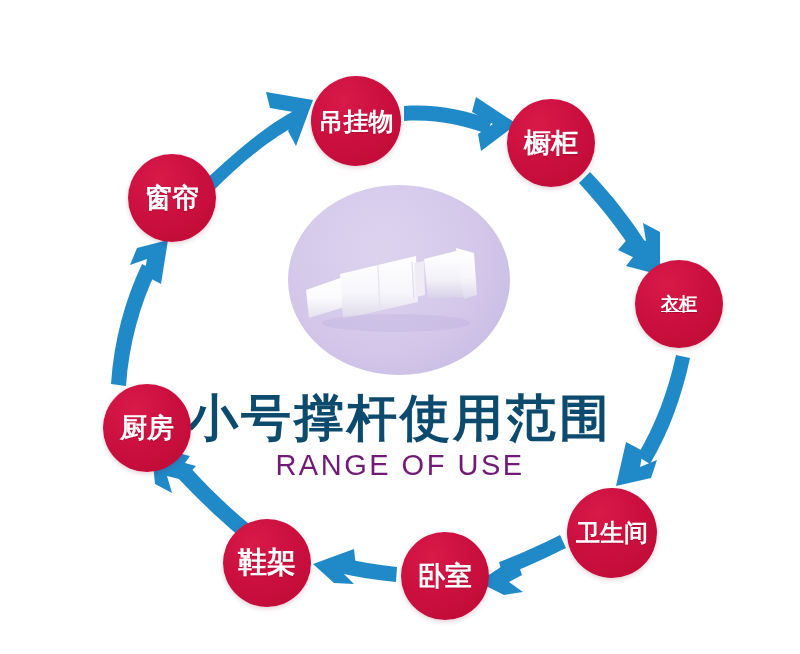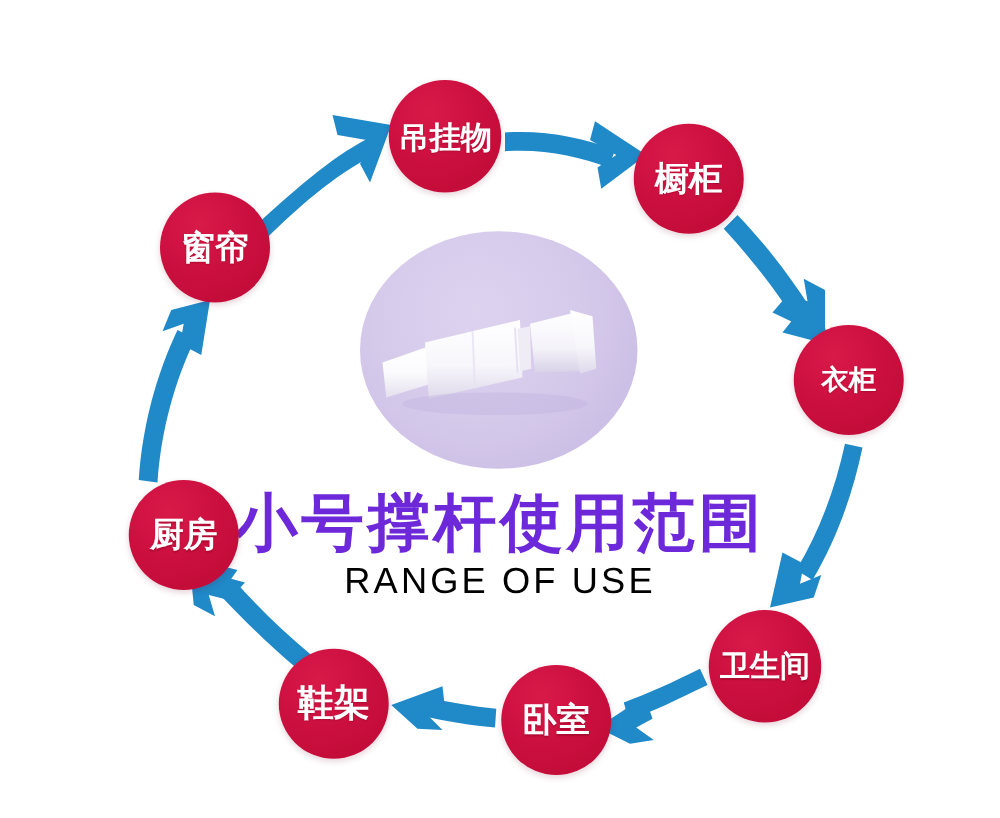--- a/index.html
+++ b/index.html
@@ -44,29 +44,29 @@
   .caption {
     position: absolute;
     left: 150px;
     top: 392px;
     width: 500px;
     text-align: center;
   }
   .caption-cn {
     font-size: 50px;
     font-weight: bold;
-    color: #6d28d9;
+    color: #0c4a6e;
     letter-spacing: 3px;
     line-height: 1.04;
     white-space: nowrap;
   }
   .caption-en {
     margin-top: 5px;
     font-size: 29px;
-    color: #000000;
+    color: #701a75;
     letter-spacing: 2.5px;
     white-space: nowrap;
   }
   
   .bubble {
     position: absolute;
     border-radius: 50%;
     background: radial-gradient(circle at 36% 28%, #d81a49 0%, #cc103f 42%, #c30c39 78%, #b70935 100%);
     color: #ffffff;
     font-weight: bold;
@@ -164,27 +164,27 @@
       <ellipse cx="108" cy="138" rx="74" ry="9" fill="#bdb0dc" opacity="0.35"></ellipse>
     </svg>
   </div>
 
   <div class="caption">
     <div class="caption-cn">小号撑杆使用范围</div>
     <div class="caption-en">RANGE OF USE</div>
   </div>
 
   <div id="bubble-host">
-      <div class="bubble" style="left: 311px; top: 64px; width: 90px; height: 90px; font-size: 25px;">
+      <div class="bubble" style="left: 311px; top: 76px; width: 90px; height: 90px; font-size: 25px;">
         <span class="lbl">吊挂物</span>
       </div>
       <div class="bubble" style="left: 507px; top: 99px; width: 88px; height: 88px; font-size: 27px; justify-content: center;">
         <span class="lbl">橱柜</span>
       </div>
-      <div class="bubble" style="left: 635px; top: 260px; width: 88px; height: 88px; font-size: 22px;">
+      <div class="bubble" style="left: 635px; top: 260px; width: 88px; height: 88px; font-size: 18px; text-decoration: underline;">
         <span class="lbl">衣柜</span>
       </div>
       <div class="bubble" style="left: 567px; top: 488px; width: 90px; height: 90px; font-size: 24px;">
         <span class="lbl">卫生间</span>
       </div>
       <div class="bubble" style="left: 401px; top: 532px; width: 88px; height: 88px; font-size: 27px;">
         <span class="lbl">卧室</span>
       </div>
       <div class="bubble" style="left: 223px; top: 519px; width: 88px; height: 88px; font-size: 29px;">
         <span class="lbl">鞋架</span>

